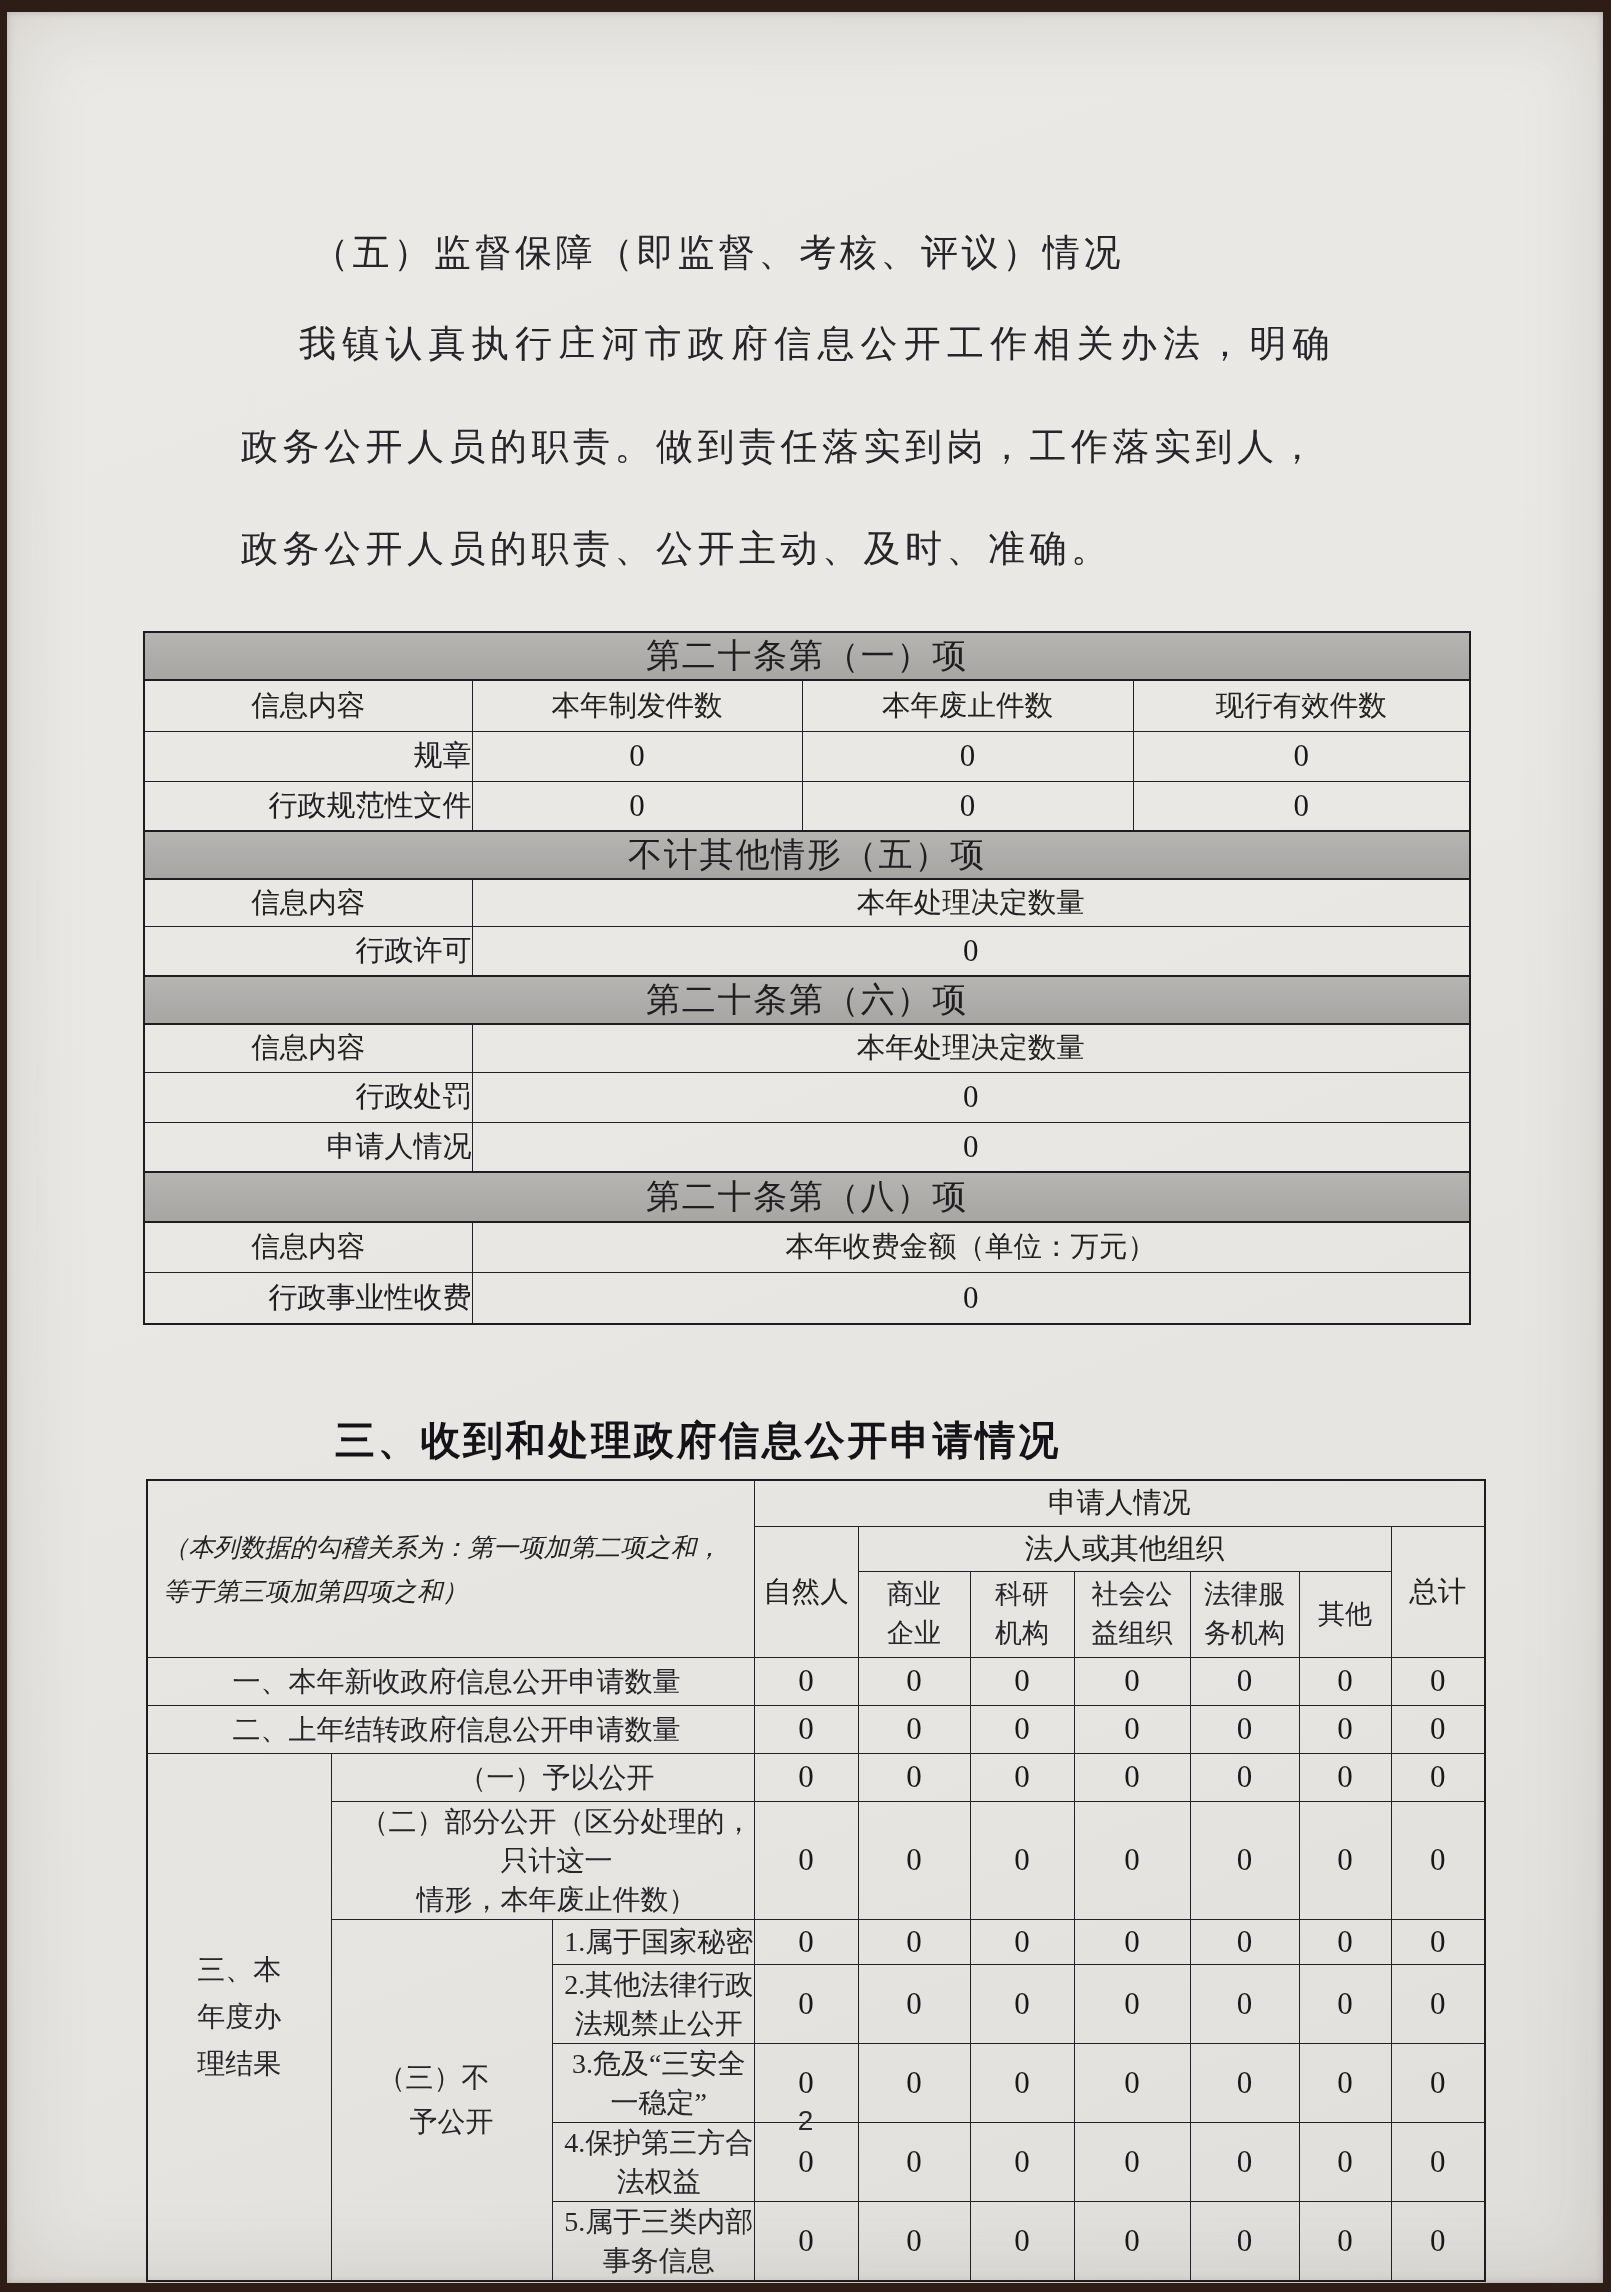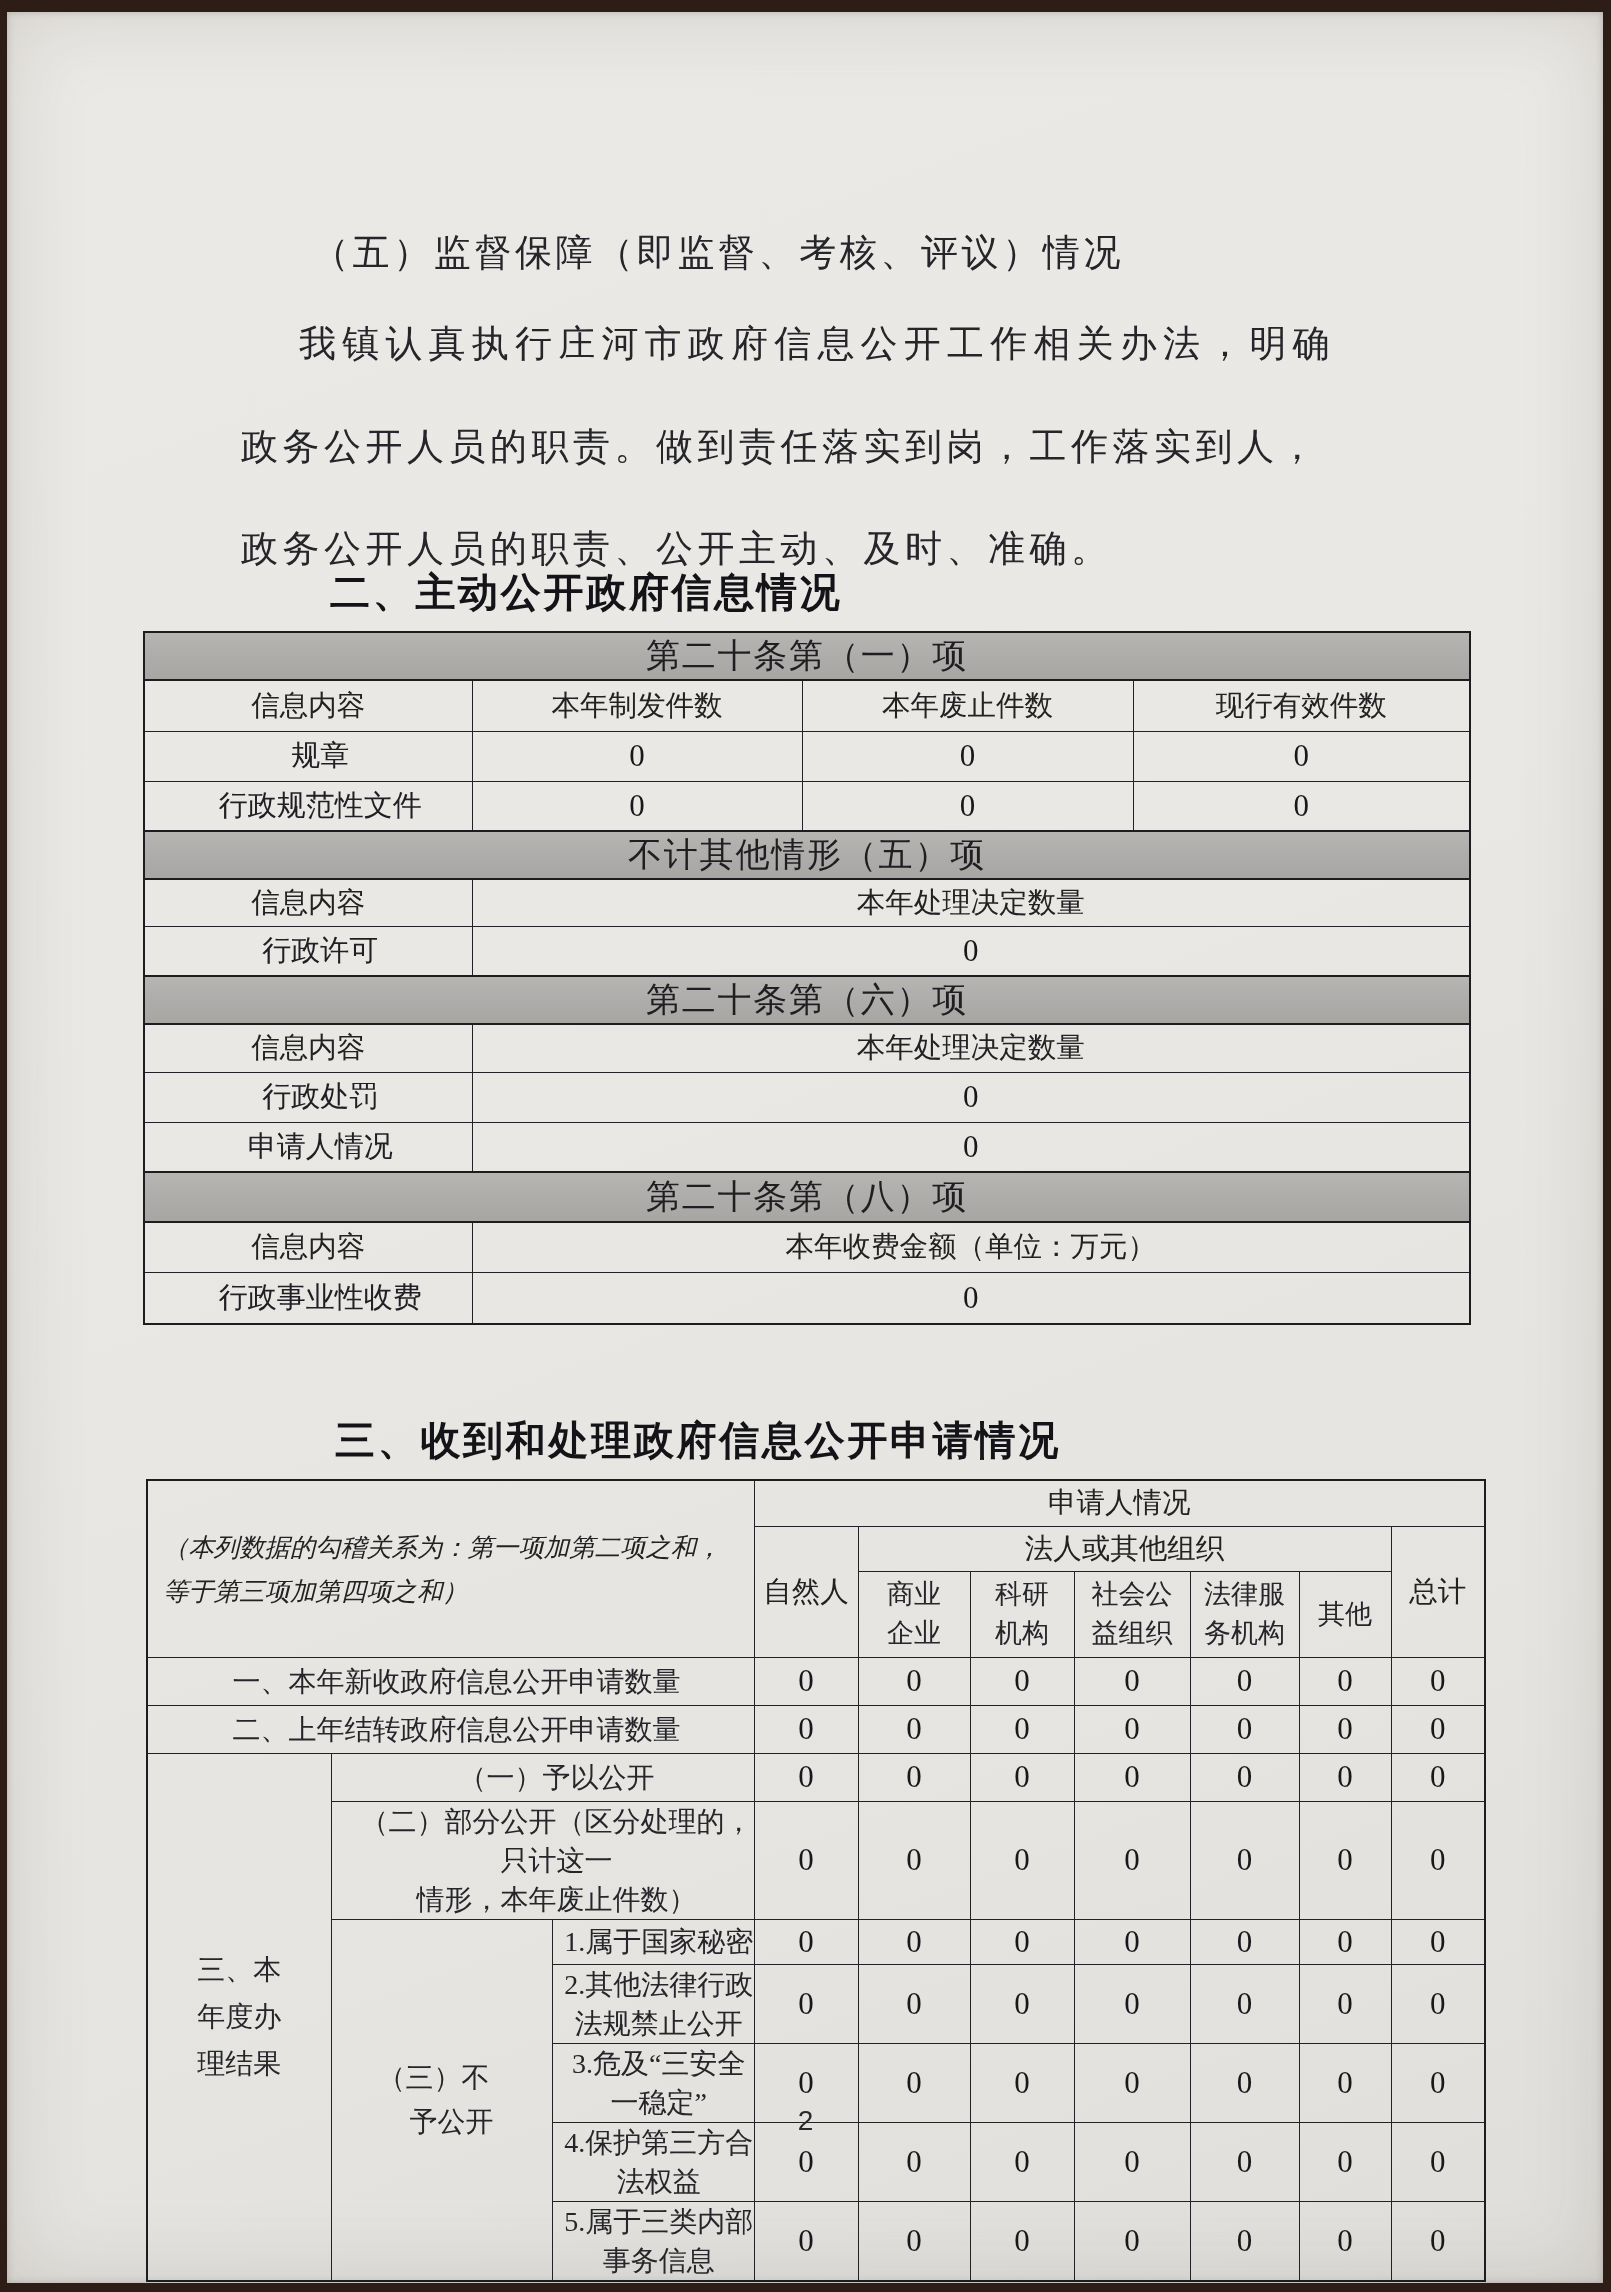--- a/index.html
+++ b/index.html
@@ -33,21 +33,21 @@
   .t1{left:143px;top:631px;width:1326px;border:2.7px solid #1d1d1f;}
   .t2{left:146px;top:1479px;width:1339px;border:2.7px solid #1d1d1f;}
   td{border:1.8px solid #222226;vertical-align:middle;padding:0;overflow:hidden;}
 
   .band{
     background:linear-gradient(180deg,#b7b5b2 0%,#aeacaa 55%,#a8a6a3 100%);
     text-align:center;font-size:34px;letter-spacing:1.8px;color:#1f1f22;
     border-top:2.7px solid #1d1d1f;border-bottom:2.7px solid #1d1d1f;
   }
   .th{text-align:center;font-size:28.5px;color:#222;}
-  .lbl{font-size:29px;padding-left:24px;text-align:center;color:#202024;}
+  .lbl{font-size:29px;padding-left:24px;text-align:right;color:#202024;}
   .z{text-align:center;font-size:31px;color:#18181c;}
 
   
   .rh53{height:47px;} .rh57{height:51px;} .rh56{height:50px;} .rh54{height:48px;} .rh58{height:52px;}
 
   
   .rA{height:46px;} .rB{height:45px;} .rC{height:86px;}
   .rD{height:48px;} .rG{height:85px;} .rH{height:45px;}
 
   .note{font-style:italic;font-size:25.4px;line-height:44px;padding:5.3px 5.3px 5.3px 15px;color:#222;}
@@ -65,21 +65,20 @@
 <body>
 
 <div class="paper">
 <div class="content">
 
   <div class="pline l1">（五）监督保障（即监督、考核、评议）情况</div>
   <div class="pline l2">我镇认真执行庄河市政府信息公开工作相关办法，明确</div>
   <div class="pline l3">政务公开人员的职责。做到责任落实到岗，工作落实到人，</div>
   <div class="pline l4">政务公开人员的职责、公开主动、及时、准确。</div>
 
-  <div class="sect-title h2">二、主动公开政府信息情况</div>
 
   <table class="t1">
     <colgroup>
           <col style="width:328px">
           <col style="width:330px">
           <col style="width:331px">
           <col style="width:337px">
         </colgroup>
     <tbody>
           <tr class="rh53">

